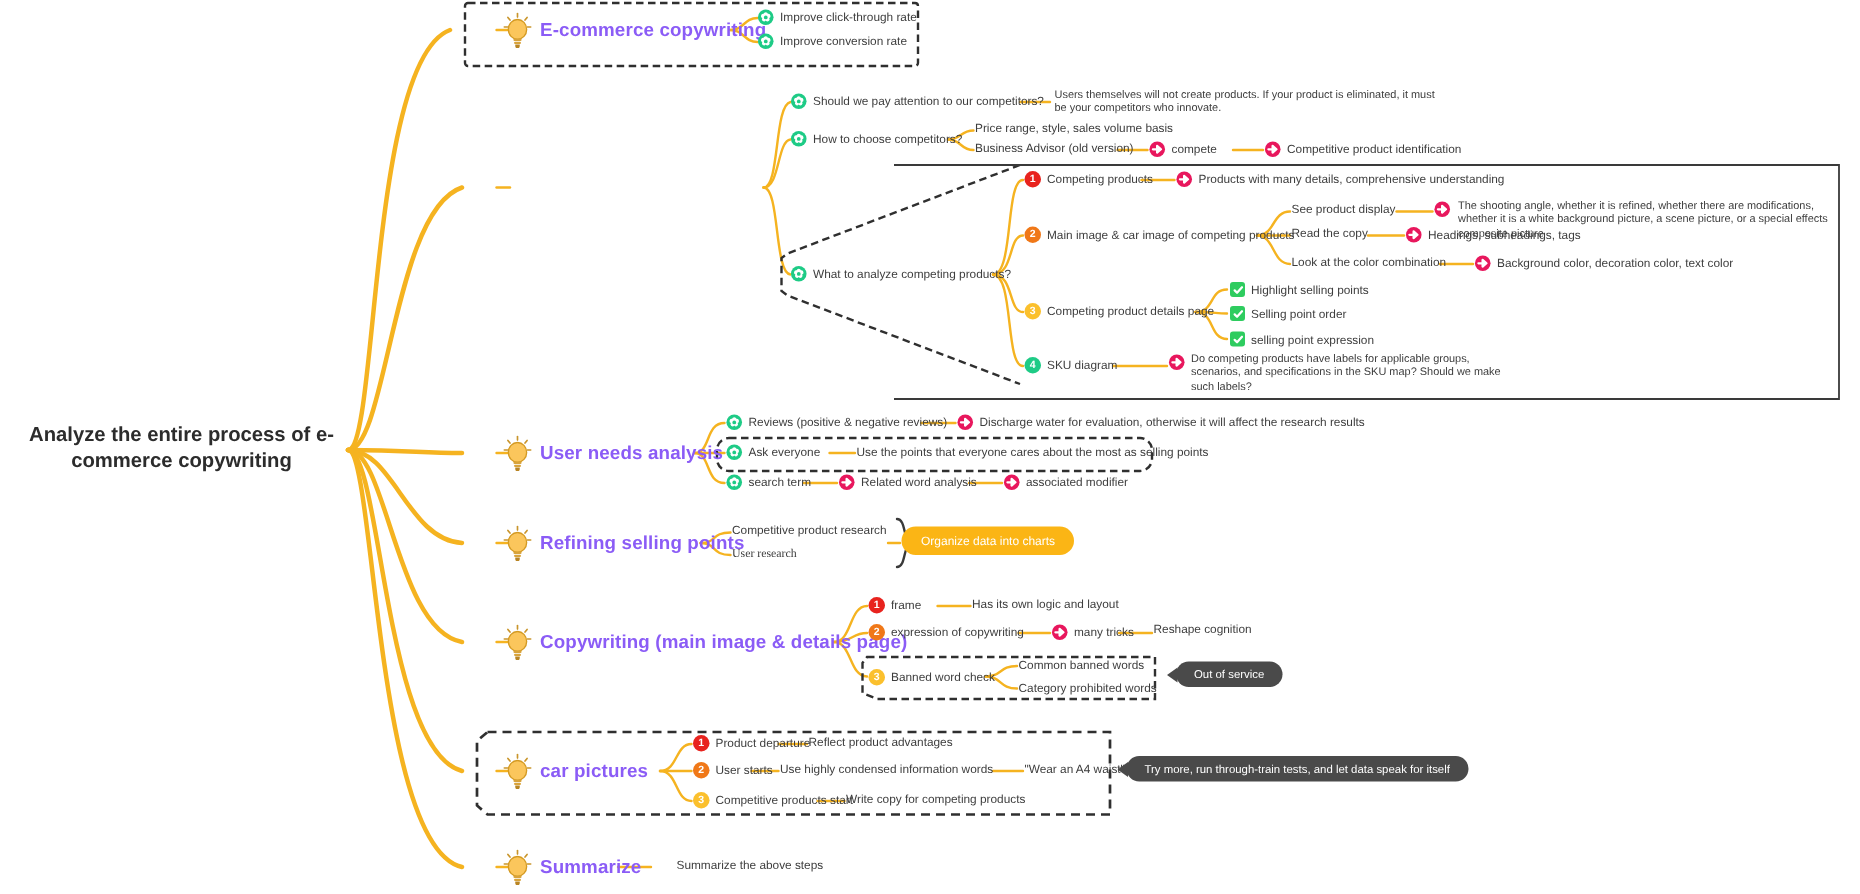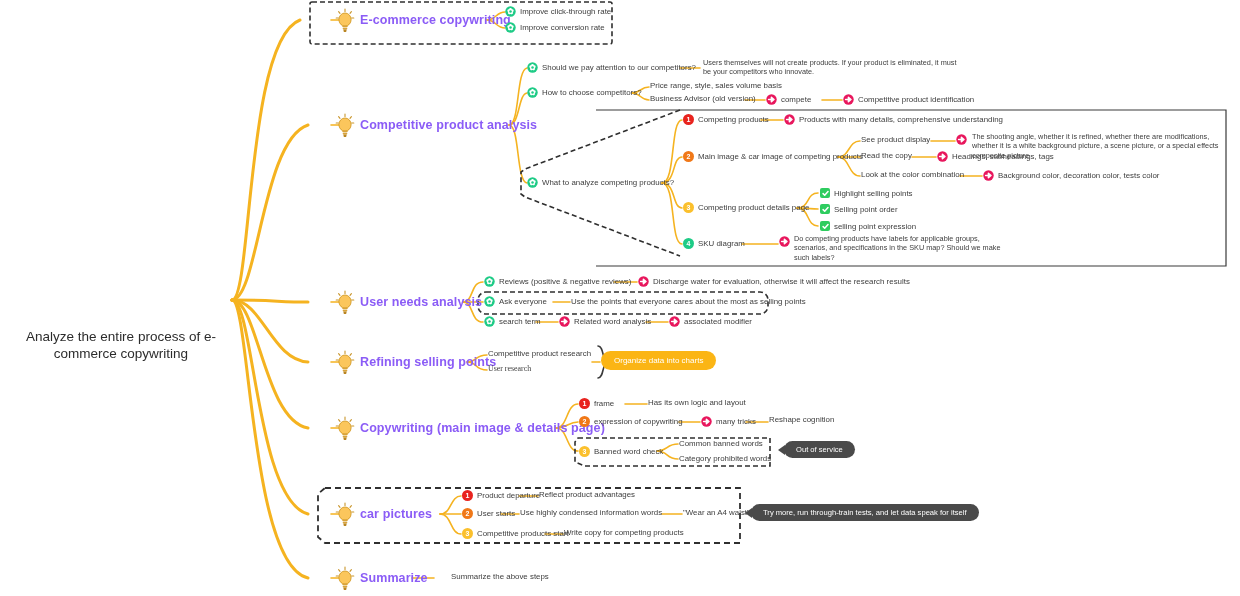--- a/index.html
+++ b/index.html
@@ -9,22 +9,22 @@
     color:#3a3a3a;overflow:hidden;position:relative;
   }
   #stage{position:absolute;left:0;top:0;width:1240px;height:596px;}
   svg.links{position:absolute;left:0;top:0;width:1240px;height:596px;pointer-events:none;}
 
   .node{position:absolute;display:flex;align-items:center;gap:4px;white-space:nowrap;}
   .lbl{white-space:nowrap;}
 
   
   .root{
-    font-size:13.5px;font-weight:normal;color:#2c2c2c;text-align:center;
-    line-height:1.25;white-space:normal;display:block;margin-top:47px;
+    font-size:13.5px;font-weight:bold;color:#2c2c2c;text-align:center;
+    line-height:1.25;white-space:normal;display:block;
   }
 
   
   .branch-title{font-size:12.5px;font-weight:bold;color:#8b5cf6;letter-spacing:.1px;}
 
   
   .bulb{position:relative;width:22px;height:24px;flex:0 0 22px;}
   .bulb svg{display:block;}
   .t8{font-size:7.9px;color:#3d3d3d;}
   .t7{font-size:7.3px;color:#3d3d3d;line-height:1.28;white-space:normal;}
@@ -215,38 +215,20 @@
     <span class="ic">
       <svg width="11" height="11" viewBox="0 0 11 11">
           <circle cx="5.5" cy="5.5" r="5.2" fill="#1ECB86"></circle>
           <path d="M5.5 2.1 a1.5 1.5 0 0 1 1.45 1.1 a1.5 1.5 0 0 1 1.7 1.25 a1.5 1.5 0 0 1 -0.9 1.6 a1.5 1.5 0 0 1 -0.3 2.0 a1.5 1.5 0 0 1 -1.95 -0.35 a1.5 1.5 0 0 1 -1.95 0.35 a1.5 1.5 0 0 1 -0.3 -2.0 a1.5 1.5 0 0 1 -0.9 -1.6 a1.5 1.5 0 0 1 1.7 -1.25 a1.5 1.5 0 0 1 1.45 -1.1 z" fill="#fff"></path>
           <circle cx="5.5" cy="5.6" r="1.25" fill="#1ECB86"></circle>
         </svg>
     </span>
     <span class="t8 lbl">Improve conversion rate</span>
   </div>
 
-  <div class="node" style="left:334px;top:113px;">
-    <span class="bulb ic">
-      <svg width="22" height="24" viewBox="0 0 22 24">
-        <g stroke="#C9952B" stroke-width="1.1" stroke-linecap="round">
-          <line x1="11" y1="1" x2="11" y2="3.4"></line>
-            <line x1="4.6" y1="3.6" x2="6" y2="5.4"></line>
-          <line x1="17.4" y1="3.6" x2="16" y2="5.4"></line>
-            <line x1="2.2" y1="10" x2="4.4" y2="10"></line>
-          <line x1="19.8" y1="10" x2="17.6" y2="10"></line>
-        </g>
-        <ellipse cx="11" cy="11.6" rx="6.1" ry="6.6" fill="#FBC65C" stroke="#D49A22" stroke-width="0.9"></ellipse>
-        <rect x="8.3" y="17.6" width="5.4" height="1.7" rx="0.7" fill="#D8A33B"></rect>
-        <rect x="8.7" y="19.8" width="4.6" height="1.6" rx="0.7" fill="#D8A33B"></rect>
-        <path d="M9.5 21.6 h3 v1.1 a1.5 1.5 0 0 1 -3 0 z" fill="#B98523"></path>
-      </svg>
-    </span>
-    <span class="branch-title lbl">Competitive product analysis</span>
-  </div>
 
   <div class="node" style="left:527px;top:62px;">
     <span class="ic">
       <svg width="11" height="11" viewBox="0 0 11 11">
           <circle cx="5.5" cy="5.5" r="5.2" fill="#1ECB86"></circle>
           <path d="M5.5 2.1 a1.5 1.5 0 0 1 1.45 1.1 a1.5 1.5 0 0 1 1.7 1.25 a1.5 1.5 0 0 1 -0.9 1.6 a1.5 1.5 0 0 1 -0.3 2.0 a1.5 1.5 0 0 1 -1.95 -0.35 a1.5 1.5 0 0 1 -1.95 0.35 a1.5 1.5 0 0 1 -0.3 -2.0 a1.5 1.5 0 0 1 -0.9 -1.6 a1.5 1.5 0 0 1 1.7 -1.25 a1.5 1.5 0 0 1 1.45 -1.1 z" fill="#fff"></path>
           <circle cx="5.5" cy="5.6" r="1.25" fill="#1ECB86"></circle>
         </svg>
     </span>
     <span class="t8 lbl">Should we pay attention to our competitors?</span>
@@ -349,21 +331,21 @@
   <div class="node" style="left:861px;top:170px;">
     <span class="t8 lbl">Look at the color combination</span>
   </div>
   <div class="node" style="left:983px;top:170px;">
     <span class="ic">
       <svg width="11" height="11" viewBox="0 0 11 11">
           <circle cx="5.5" cy="5.5" r="5.2" fill="#E8175D"></circle>
           <path d="M2.6 5.5 h3.2 M5.4 3.3 l2.6 2.2 l-2.6 2.2 z" fill="#fff" stroke="#fff" stroke-width="1.5" stroke-linejoin="round" stroke-linecap="round"></path>
         </svg>
     </span>
-    <span class="t8 lbl">Background color, decoration color, tests color</span>
+    <span class="t8 lbl">Background color, decoration color, text color</span>
   </div>
 
   <div class="node" style="left:683px;top:202px;">
     <span class="numb" style="background:#FBC02D">3</span>
     <span class="t8 lbl">Competing product details page</span>
   </div>
   <div class="node" style="left:820px;top:188px;">
     <span class="chk ic">
       <svg width="7" height="7" viewBox="0 0 7 7">
           <path d="M1.1 3.6 L2.7 5.2 L6 1.5" fill="none" stroke="#fff" stroke-width="1.5" stroke-linecap="round" stroke-linejoin="round"></path>

